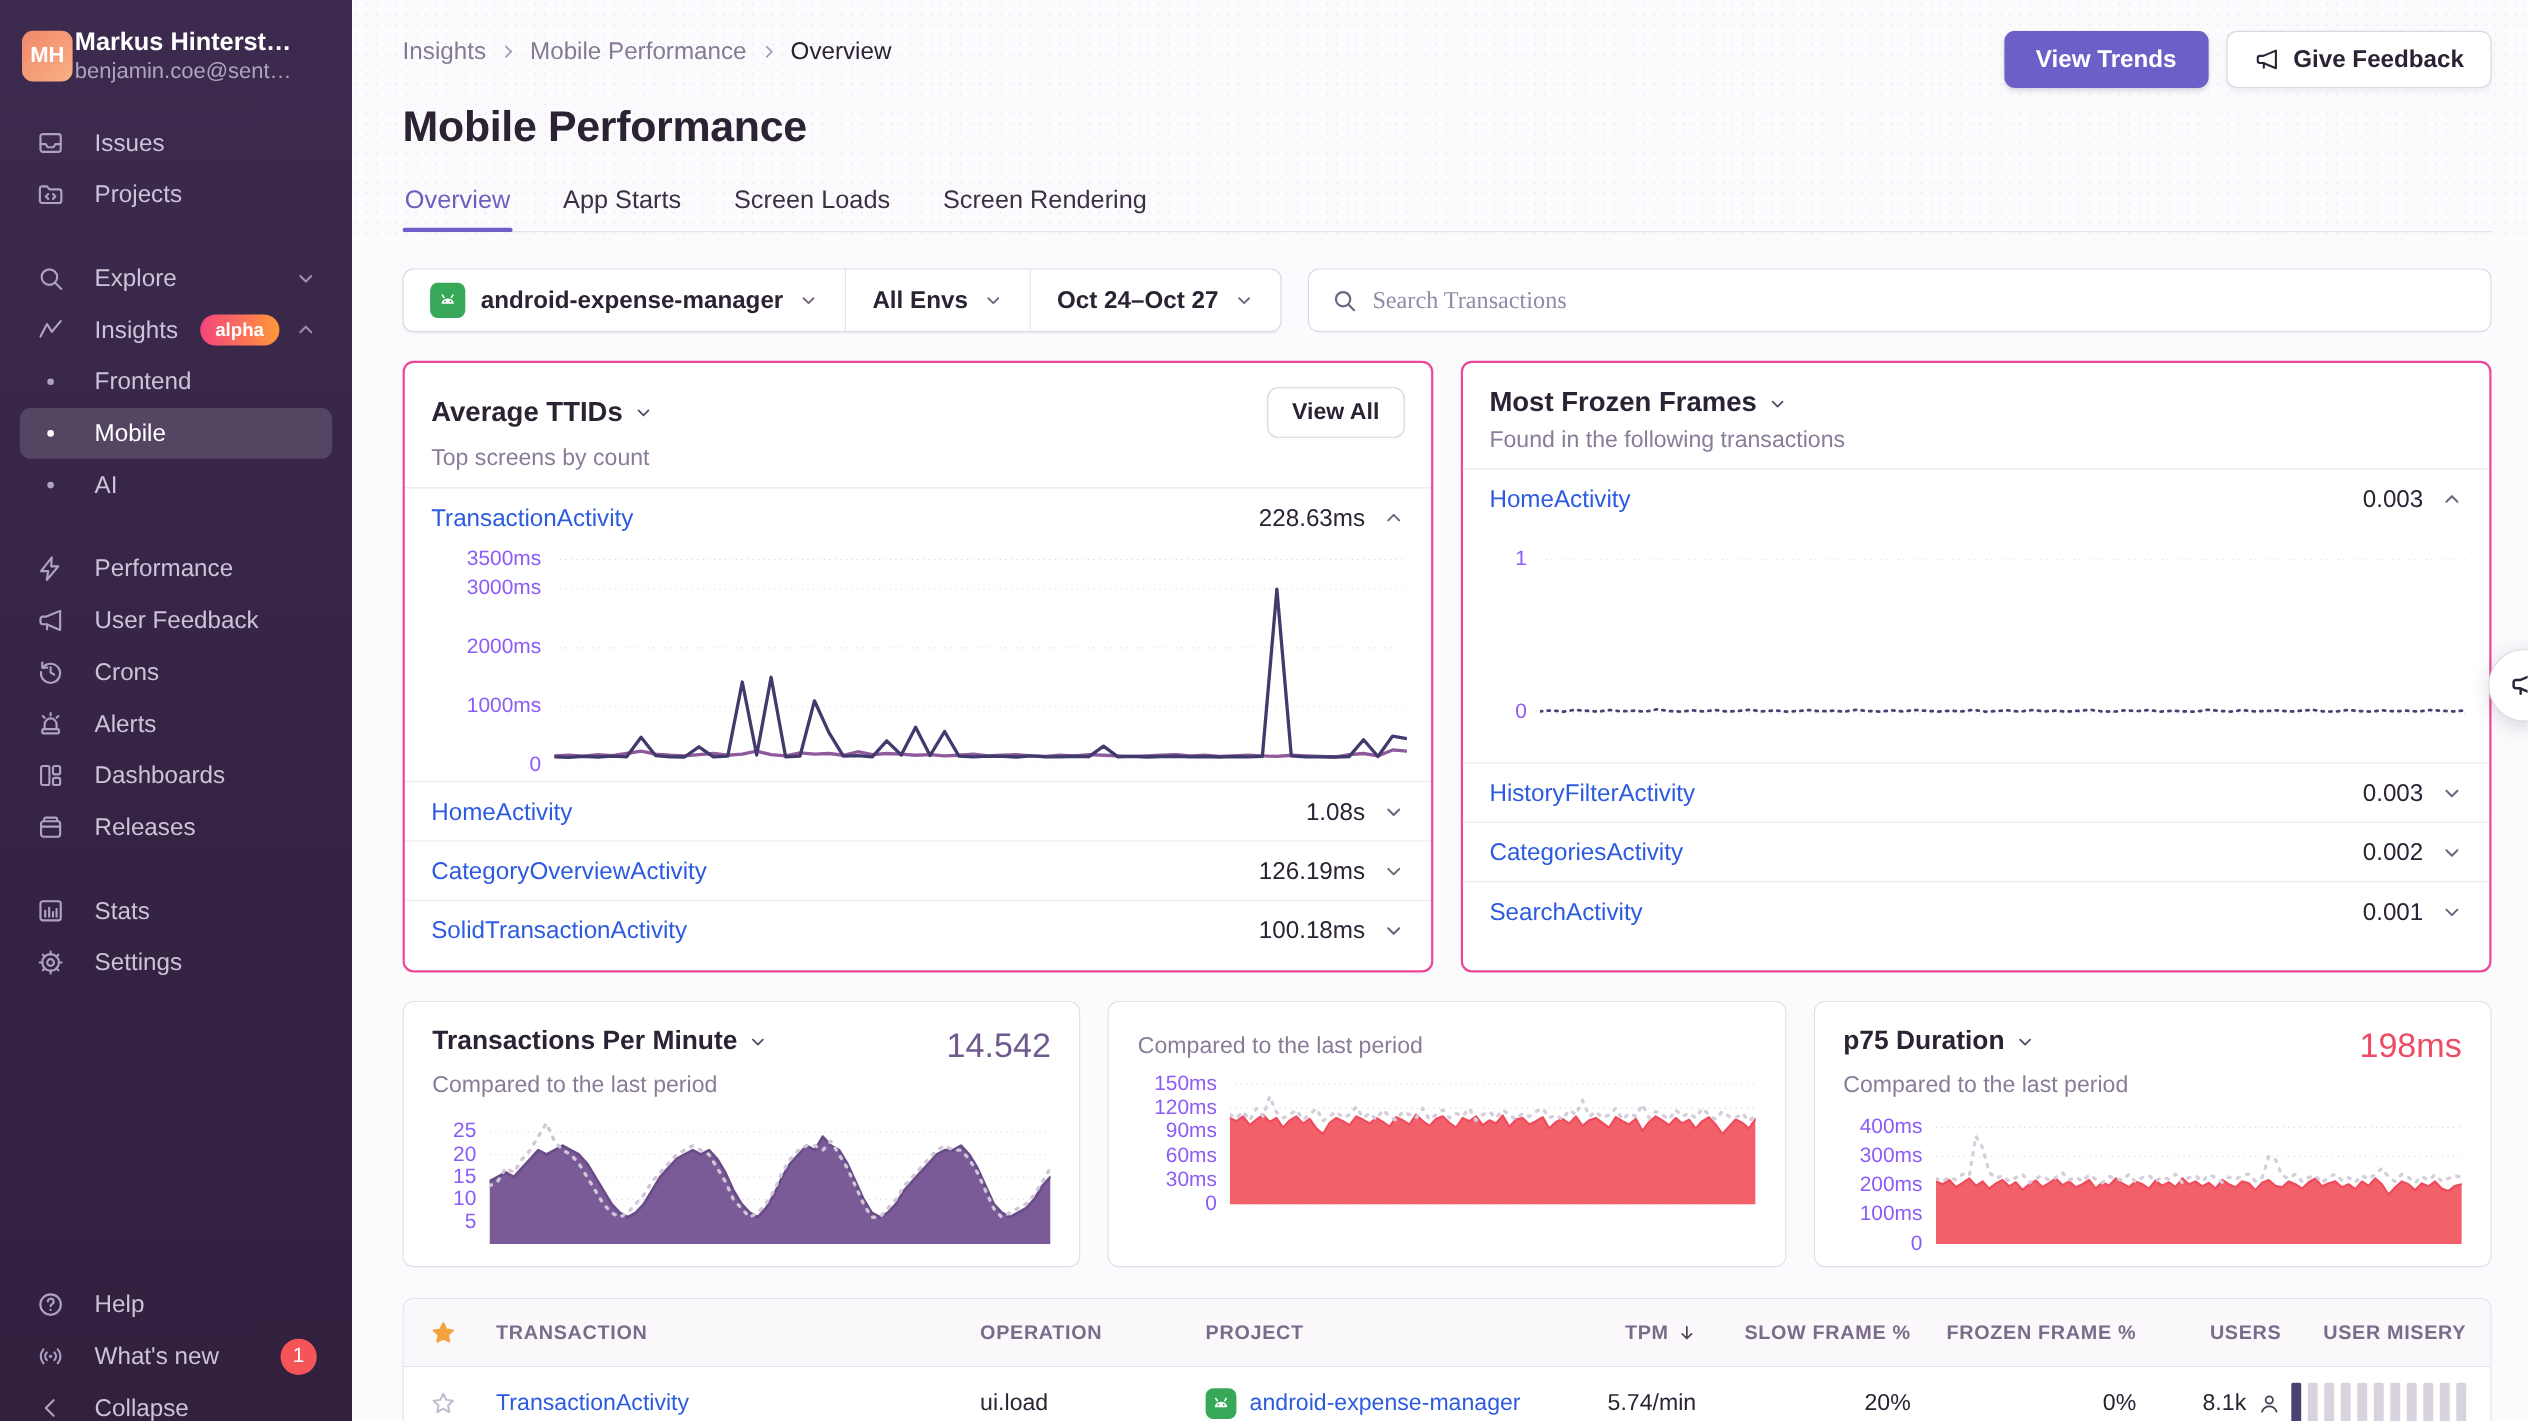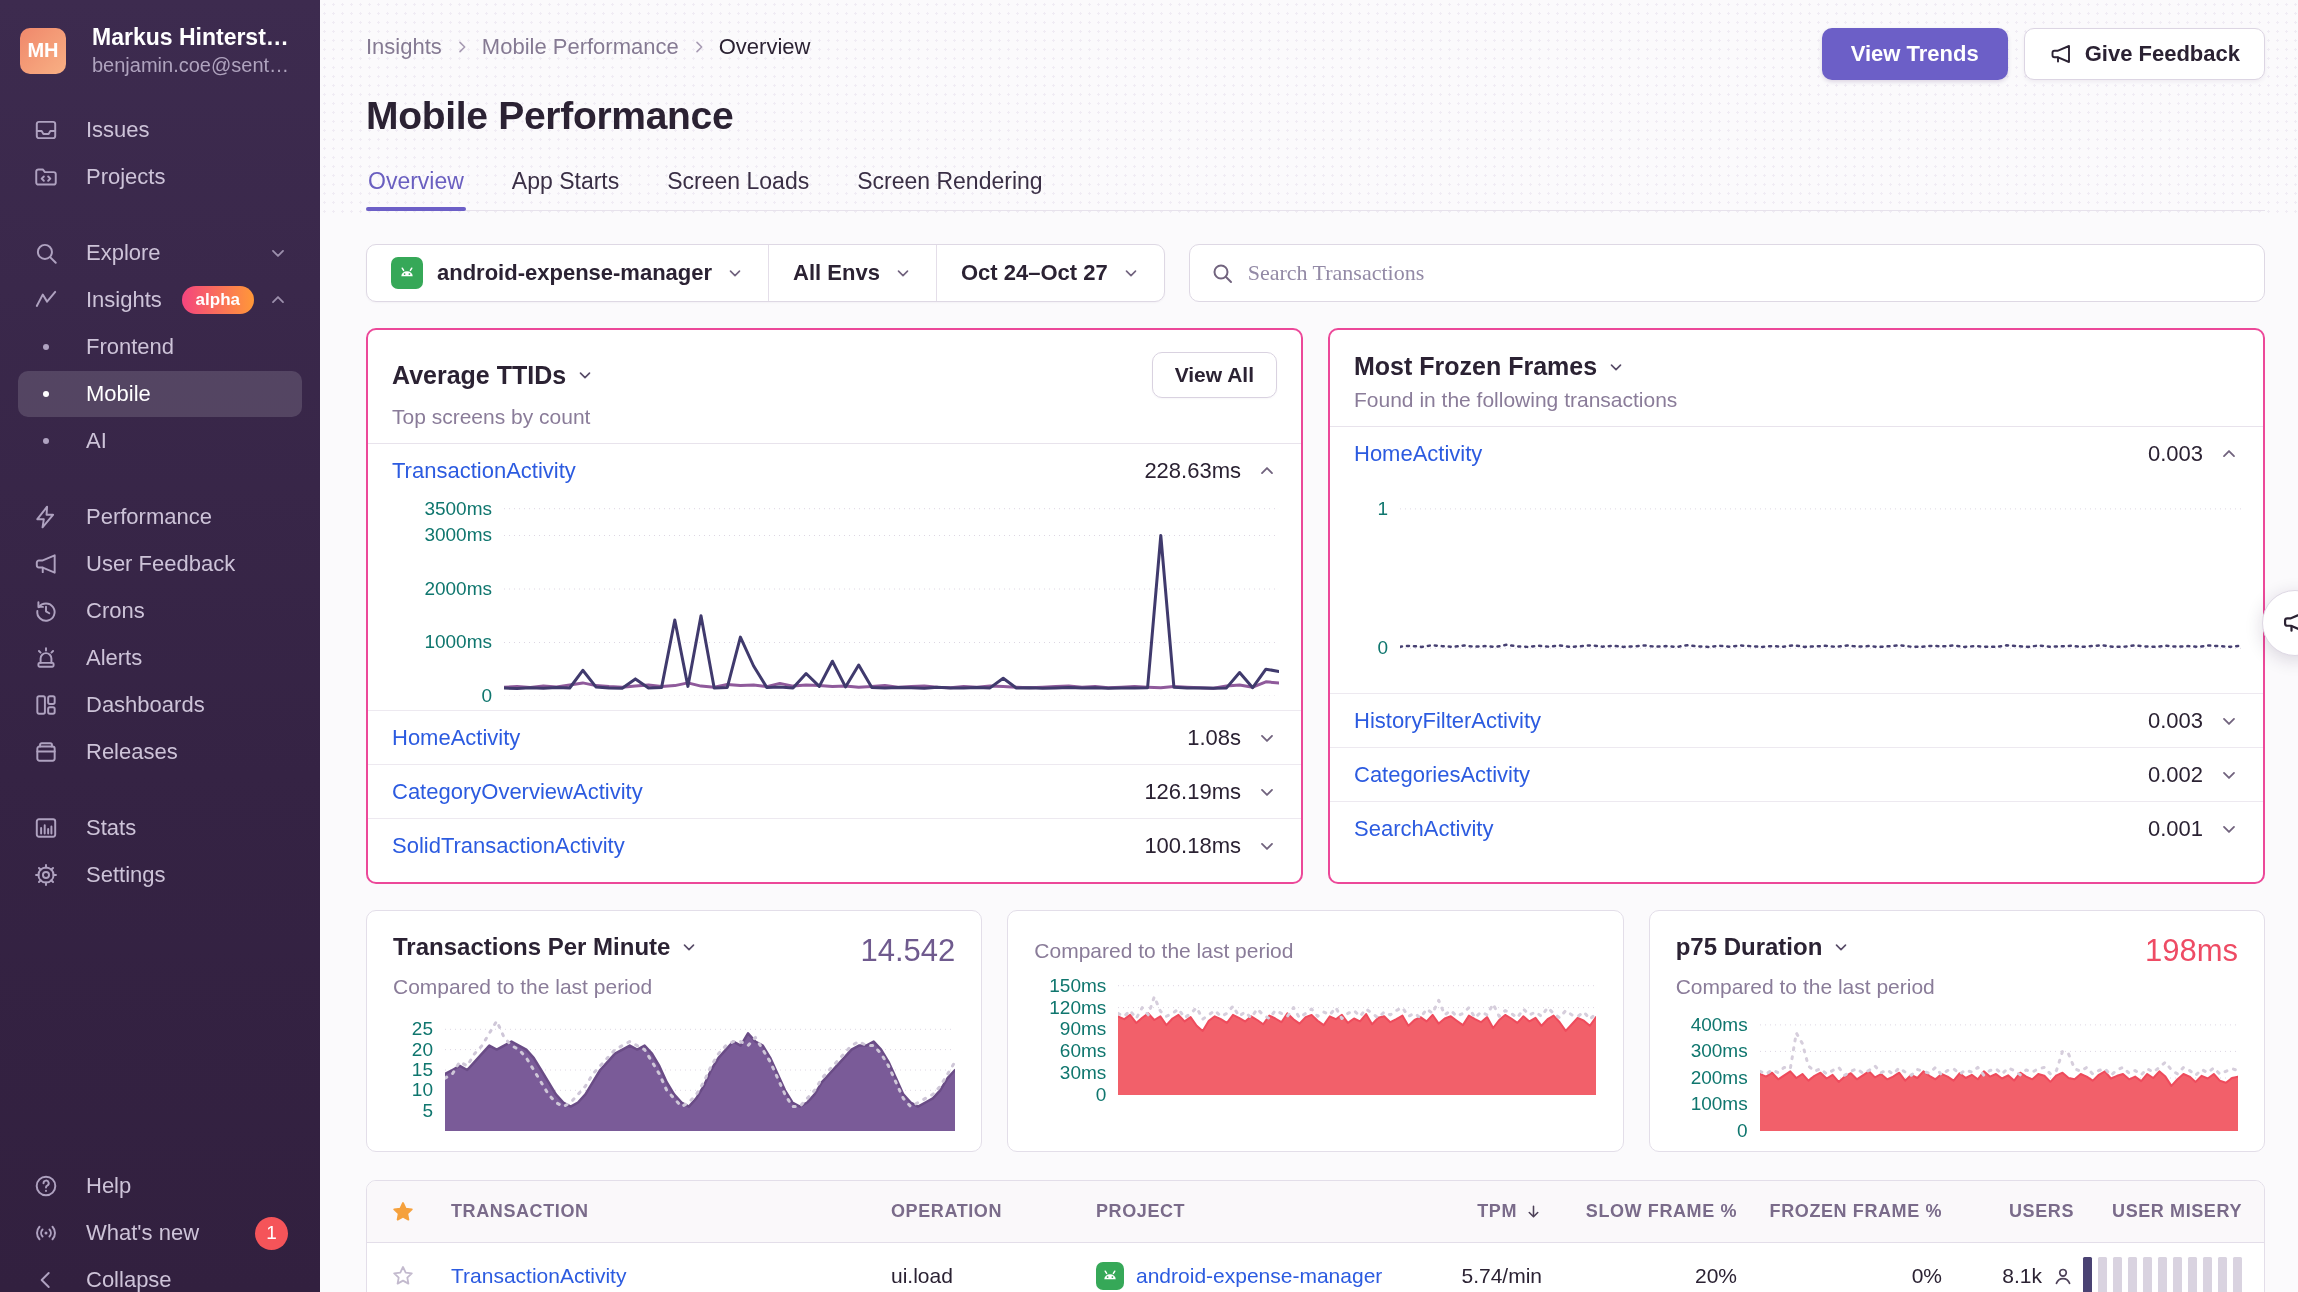--- a/index.html
+++ b/index.html
@@ -3,21 +3,21 @@
 <meta charset="utf-8">
 <style>
   * { box-sizing: border-box; margin: 0; padding: 0; }
   html,body { width:2298px; height:1292px; overflow:hidden; }
   body { font-family:"Liberation Sans", sans-serif; background:#FBFAFC; color:#2B2233; display:flex; }
 
   
   .sidebar { width:320px; height:100%; flex:0 0 320px; background:linear-gradient(180deg,#3D2B4F 0%,#352344 60%,#32203F 100%); position:relative; overflow:hidden; }
   .user { display:flex; align-items:center; padding:24px 20px 20px 20px; cursor:pointer; }
   .avatar { width:46px; height:46px; border-radius:10px; background:linear-gradient(135deg,#F0886B,#F8B084); color:#fff; font-weight:700; font-size:20px; display:flex; align-items:center; justify-content:center; flex:0 0 46px; }
-  .user-meta { margin-left:26px; overflow:hidden; }
+  .user-meta { margin-left:2px; overflow:hidden; }
   .user-name { color:#fff; font-weight:700; font-size:23px; white-space:nowrap; }
   .user-email { color:#AFA3BE; font-size:20px; margin-top:3px; white-space:nowrap; }
   .nav { margin-top:10px; }
   .nav-gap { height:28px; }
   .item { display:flex; align-items:center; height:46px; margin:1px 18px; padding-right:14px; border-radius:10px; color:#CDC3D8; cursor:pointer; }
   .item.active { background:rgba(255,255,255,0.14); color:#fff; }
   .item .ic { width:56px; display:flex; align-items:center; justify-content:center; color:#AFA2C0; flex:0 0 56px; }
   .item.active .ic { color:#fff; }
   .item .lbl { margin-left:12px; font-size:22px; }
   .item .bullet { width:6px; height:6px; border-radius:50%; background:#AFA2C0; }
@@ -70,21 +70,21 @@
   .panel-sub { font-size:21px; color:#8A7C99; margin-top:7px; }
   .view-all { margin-left:auto; background:#fff; border:1px solid #D9D2E0; border-radius:10px; font-size:21px; font-weight:600; color:#2B2233; padding:10px 22px; cursor:pointer; box-shadow:0 1px 2px rgba(45,0,85,.04); }
   .panel-divider { height:1px; background:#E8E3EC; margin-top:14px; }
   .prow { display:flex; align-items:center; height:54px; padding:0 24px; }
   .prow + .prow, .chart-block + .prow { border-top:1px solid #EDE9F0; }
   .plink { color:#2C5BE0; font-size:22px; text-decoration:none; cursor:pointer; }
   .pval { margin-left:auto; font-size:22px; color:#2B2233; }
   .prow .dd { margin-left:16px; color:#71637E; display:flex; cursor:pointer; }
   .chart-block { display:flex; height:212px; padding:0 24px 14px 24px; }
   .ylabels { position:relative; flex:0 0 auto; }
-  .ylabels span { position:absolute; right:12px; font-size:19px; color:#0f766e; white-space:nowrap; }
+  .ylabels span { position:absolute; right:12px; font-size:19px; color:#8b5cf6; white-space:nowrap; }
   .plot { flex:1; position:relative; }
   .plot svg { position:absolute; inset:0; }
 
   
   .cards-row { display:flex; gap:25px; margin-top:26px; }
   .mcard { background:#fff; border:1px solid #E3DEE9; border-radius:10px; flex:1; padding:22px 26px 20px 26px; }
   .mcard-top { display:flex; align-items:flex-start; }
   .mcard-title { font-size:24px; font-weight:700; color:#2B2233; display:flex; align-items:center; gap:10px; cursor:pointer; }
   .mcard-title .dd { color:#584C68; display:flex; }
   .mcard-value { margin-left:auto; font-size:31px; font-weight:500; }

